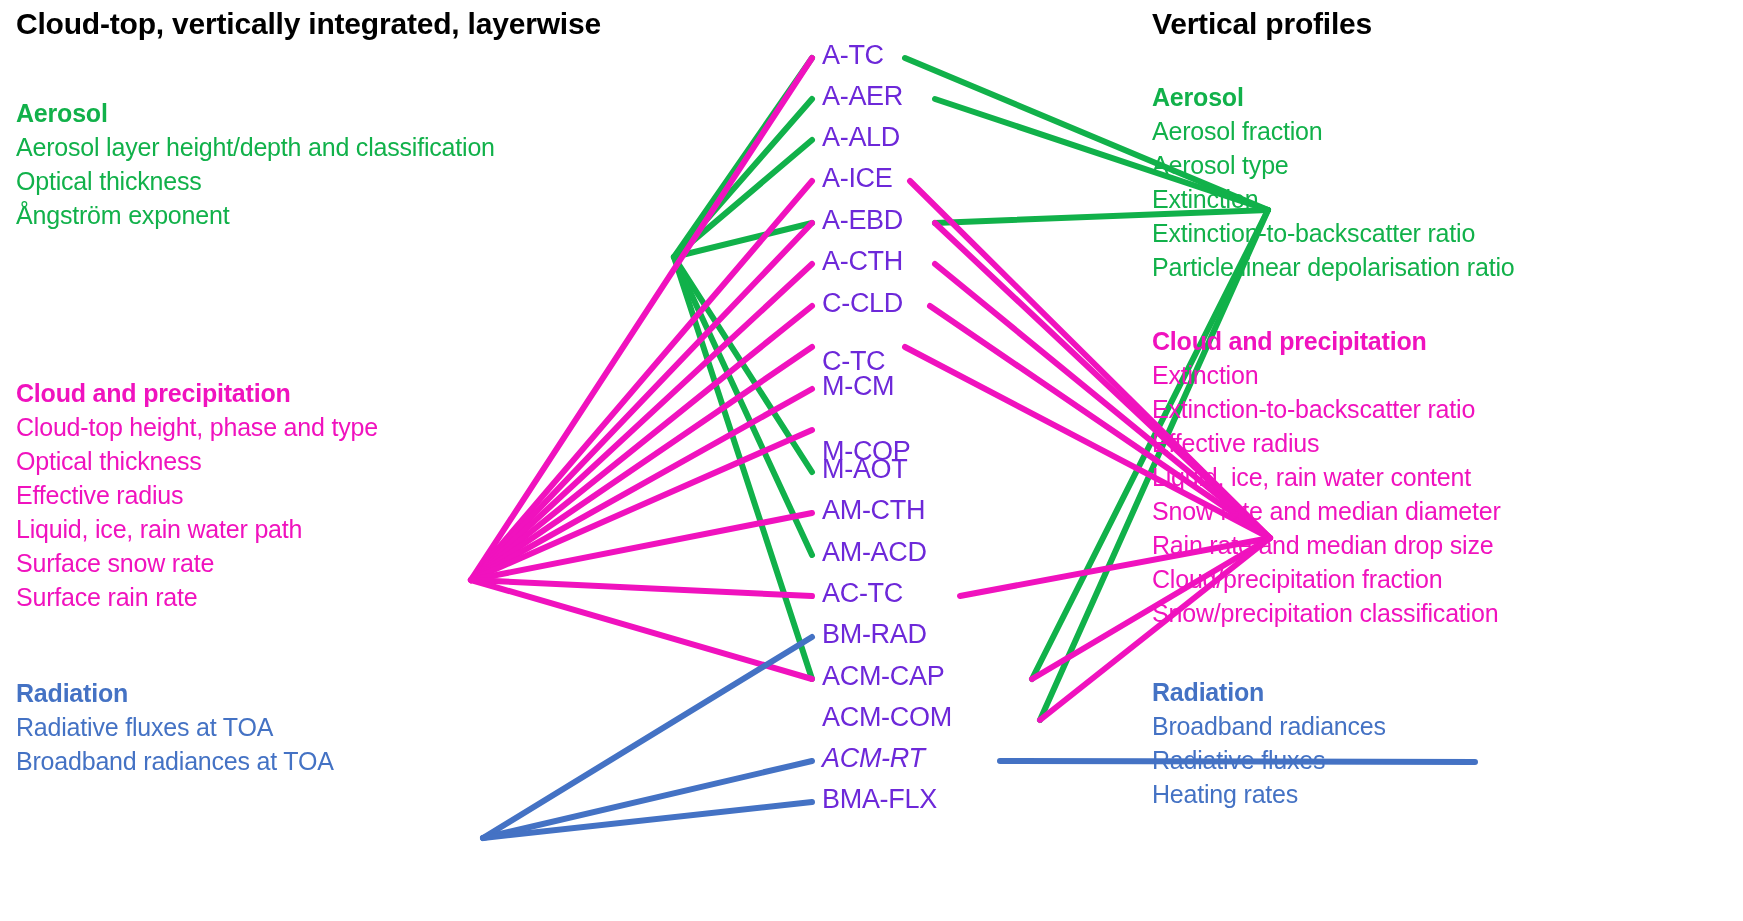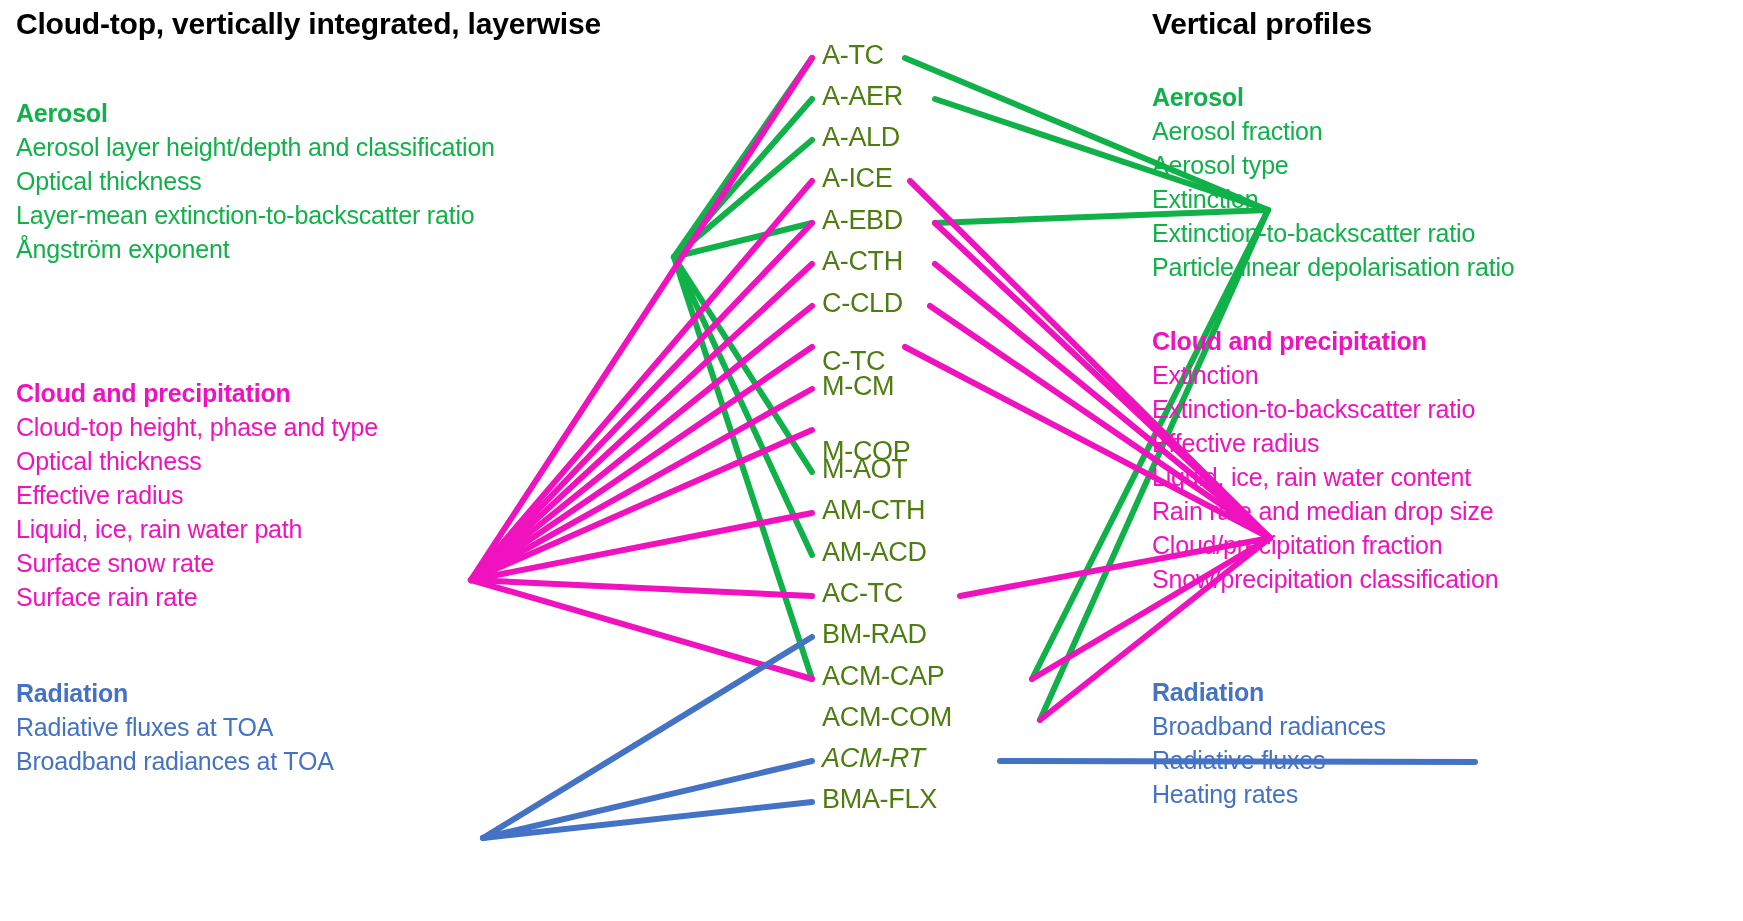--- a/index.html
+++ b/index.html
@@ -72,21 +72,21 @@
     position: absolute;
     left: 822px;
     top: 0;
     width: 200px;
     height: 921px;
   }
   .node-label {
     position: absolute;
     left: 0;
     font-size: 27px;
-    color: #4d7c0f;
+    color: #6d28d9;
     white-space: nowrap;
     letter-spacing: -0.3px;
     font-family: "Liberation Sans", sans-serif;
   }
 </style>
 </head>
 <body>
 
 <div id="page">
 
@@ -128,21 +128,20 @@
       <line x1="1000" y1="761" x2="1475" y2="762" stroke="#4472c4" stroke-width="6" stroke-linecap="round"></line>
     </svg>
 
   <div class="col" id="col-left">
     <div class="col-title">Cloud-top, vertically integrated, layerwise</div>
 
     <div class="group g-aerosol">
       <div class="group-head">Aerosol</div>
       <div class="group-item">Aerosol layer height/depth and classification</div>
       <div class="group-item">Optical thickness</div>
-      <div class="group-item">Layer-mean extinction-to-backscatter ratio</div>
       <div class="group-item">Ångström exponent</div>
     </div>
 
     <div class="group g-cloud">
       <div class="group-head">Cloud and precipitation</div>
       <div class="group-item">Cloud-top height, phase and type</div>
       <div class="group-item">Optical thickness</div>
       <div class="group-item">Effective radius</div>
       <div class="group-item">Liquid, ice, rain water path</div>
       <div class="group-item">Surface snow rate</div>
@@ -189,20 +188,21 @@
       <div class="group-item">Extinction-to-backscatter ratio</div>
       <div class="group-item">Particle linear depolarisation ratio</div>
     </div>
 
     <div class="group g-cloud">
       <div class="group-head">Cloud and precipitation</div>
       <div class="group-item">Extinction</div>
       <div class="group-item">Extinction-to-backscatter ratio</div>
       <div class="group-item">Effective radius</div>
       <div class="group-item">Liquid, ice, rain water content</div>
+      <div class="group-item">Snow rate and median diameter</div>
       <div class="group-item">Rain rate and median drop size</div>
       <div class="group-item">Cloud/precipitation fraction</div>
       <div class="group-item">Snow/precipitation classification</div>
     </div>
 
     <div class="group g-rad">
       <div class="group-head">Radiation</div>
       <div class="group-item">Broadband radiances</div>
       <div class="group-item">Radiative fluxes</div>
       <div class="group-item">Heating rates</div>

